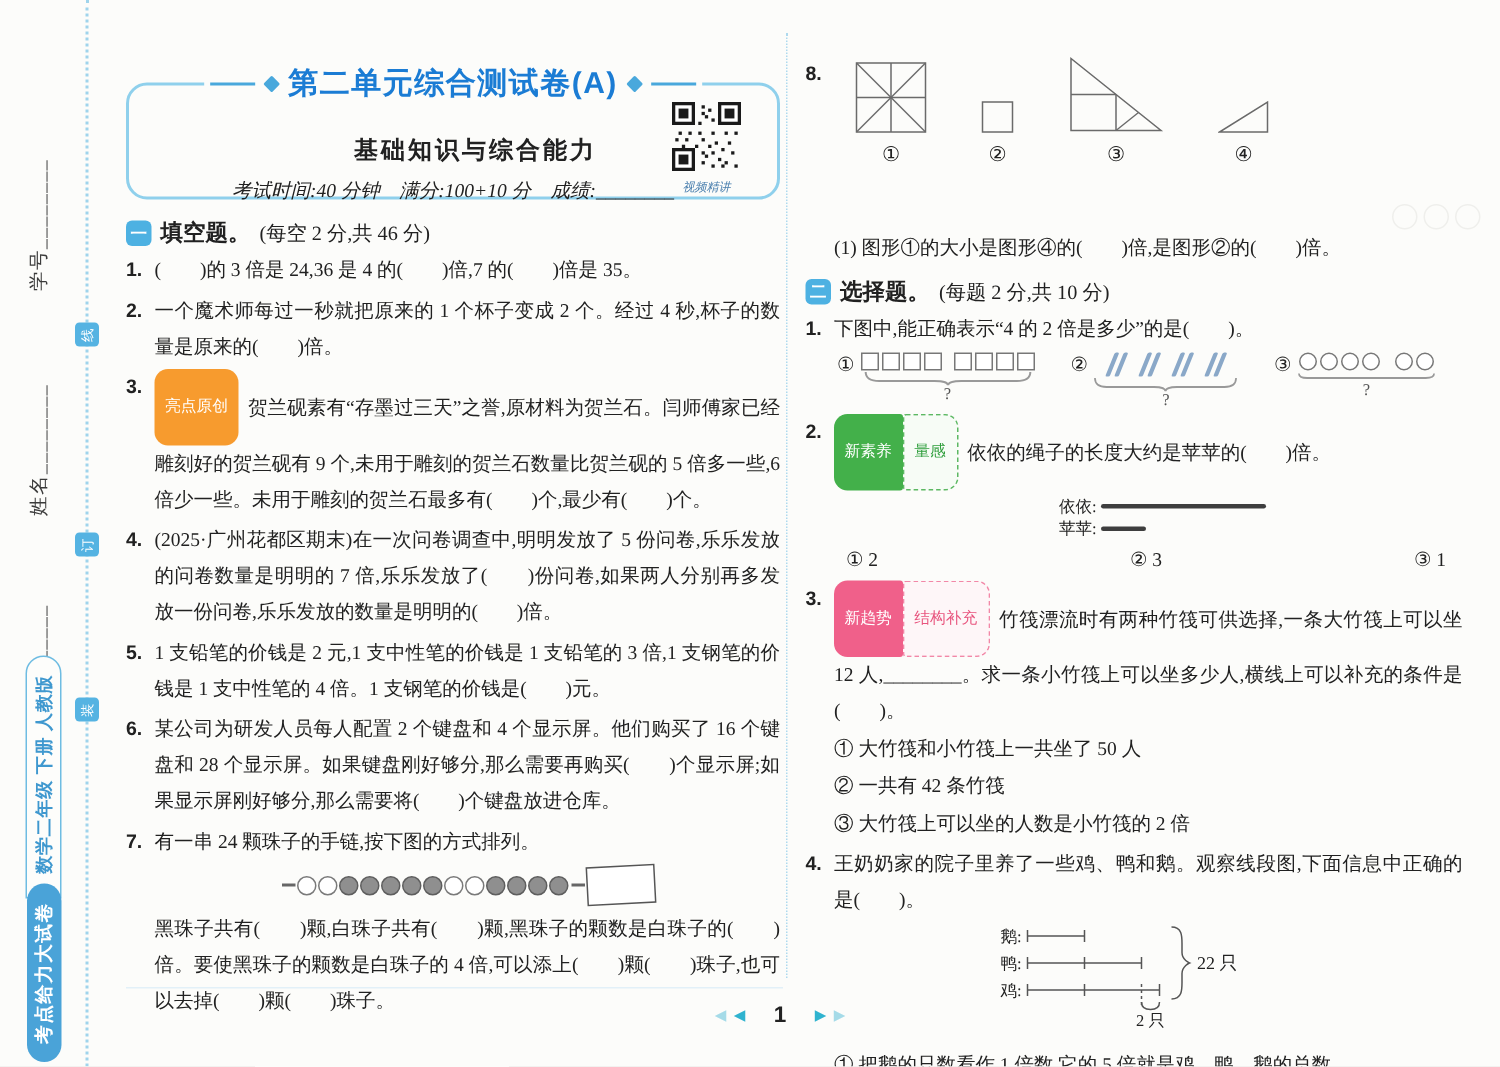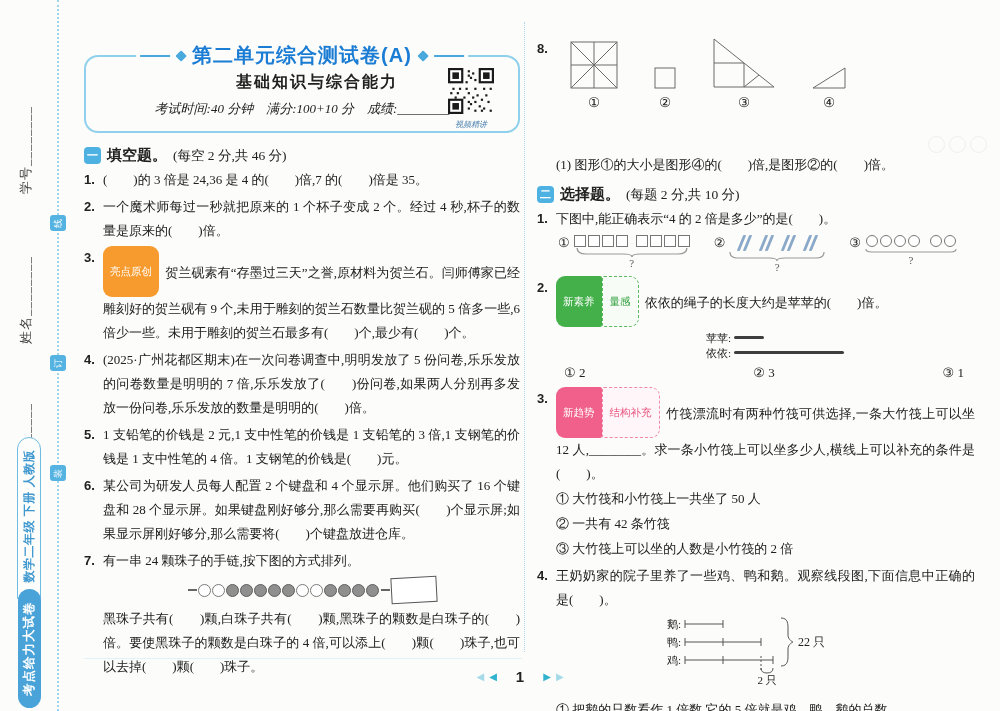--- a/index.html
+++ b/index.html
@@ -46,21 +46,21 @@
 
   
   .hdr-box { position:relative; margin-top:17px; height:74px; border:2px solid #8fd0ec; border-radius:14px; }
   .paper-title {
     position:absolute; top:-15px; left:50%; transform:translateX(-50%);
     display:flex; align-items:center; gap:7px; background:#fcfcfa; padding:0 4px; white-space:nowrap;
   }
   .title-text { font-family:"Liberation Sans", sans-serif; font-weight:bold; font-size:20px; color:#1b7cd4; letter-spacing:1px; }
   .deco-line { width:30px; height:2px; background:#49a8dc; }
   .deco-diamond { width:8px; height:8px; background:#49a8dc; transform:rotate(45deg); border-radius:1px; }
-  .subtitle { text-align:center; margin-top:15px; font-size:16px; font-weight:bold; font-family:"Liberation Sans", sans-serif; letter-spacing:2px;padding-left:30px; }
+  .subtitle { text-align:center; margin-top:33px; font-size:16px; font-weight:bold; font-family:"Liberation Sans", sans-serif; letter-spacing:2px;padding-left:30px; }
   .exam-info { text-align:center; margin-top:7px; font-size:13px; font-style:italic; }
   .qr-wrap { position:absolute; right:22px; top:11px; width:50px; text-align:center; }
   .qr-caption { font-size:8px; color:#4a7fae; margin-top:1px; font-style:italic; white-space:nowrap; }
 
   
   .sec-hdr { display:flex; align-items:center; gap:6px; margin-top:13px; }
   .page-right .sec-hdr { margin-top:8px; }
   .sec-icon {
     width:17px; height:17px; background:#4db1e2; border-radius:4px; color:#fff;
     font-size:11px; font-weight:bold; display:flex; align-items:center; justify-content:center;
@@ -415,26 +415,26 @@
         </div>
       </div>
     </div>
 
     <div class="q">
       <span class="qnum">2.</span>
       <span class="badge badge-green-solid">新素养</span><span class="badge badge-green-outline">量感</span>
       <span>依依的绳子的长度大约是苹苹的(　　)倍。</span>
       <div class="rope-fig">
         <div class="rope-row">
+          <span>依依:</span>
+          <span class="rope-bar rope-long"></span>
+        </div>
+        <div class="rope-row">
           <span>苹苹:</span>
           <span class="rope-bar rope-short"></span>
-        </div>
-        <div class="rope-row">
-          <span>依依:</span>
-          <span class="rope-bar rope-long"></span>
         </div>
       </div>
       <div class="mc-num-opts">
         <span>① 2</span>
         <span>② 3</span>
         <span>③ 1</span>
       </div>
     </div>
 
     <div class="q">

